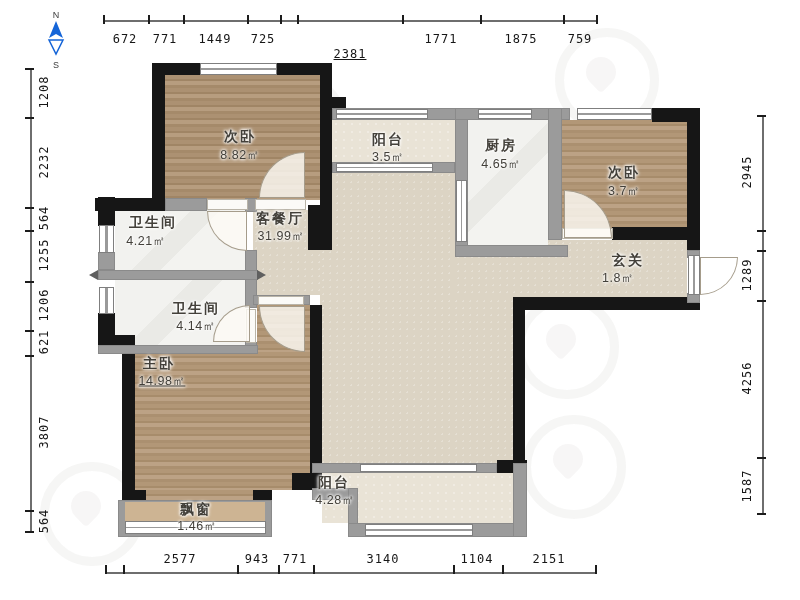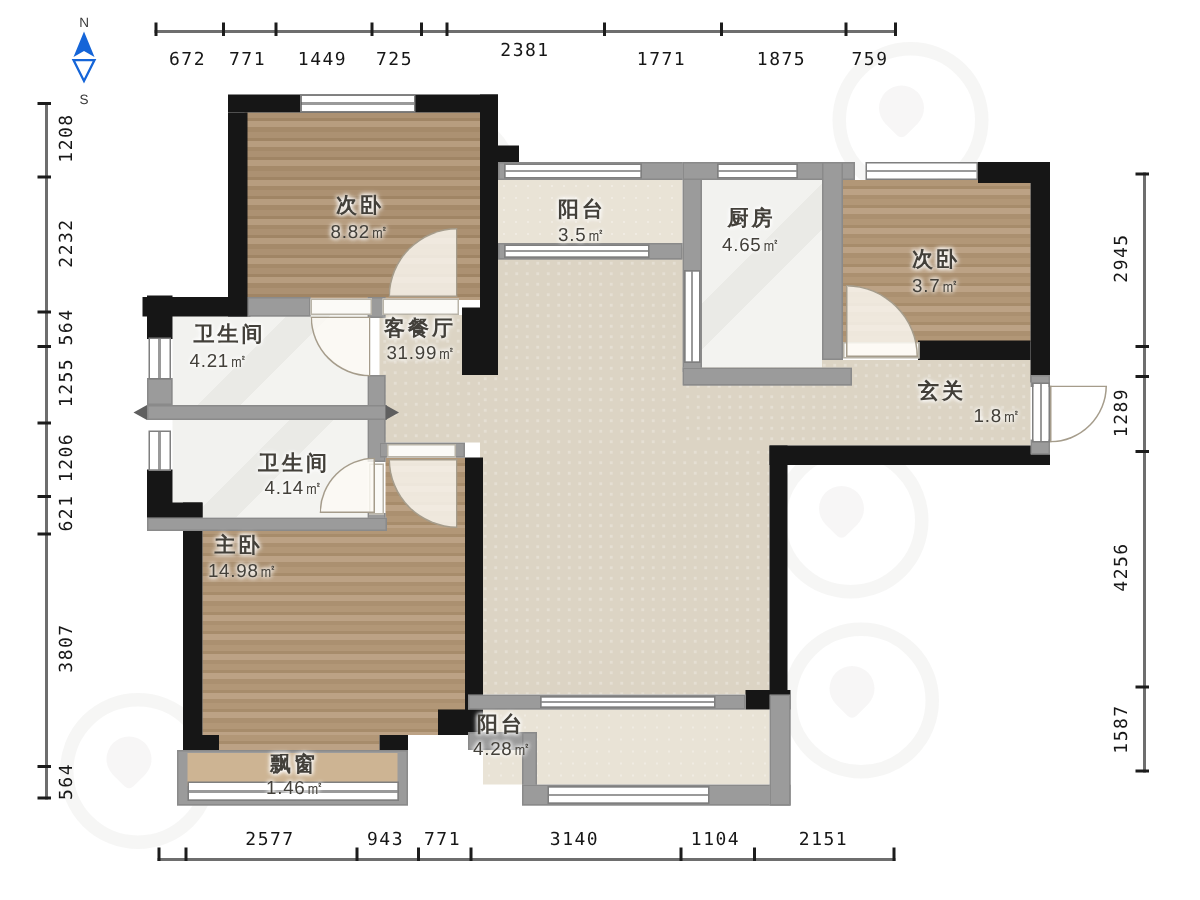--- a/index.html
+++ b/index.html
@@ -171,24 +171,24 @@
   <div class="rname" style="left:280px;top:219px;">客餐厅</div>
   <div class="rarea" style="left:281px;top:236px;">31.99㎡</div>
 
   <div class="rname" style="left:153px;top:223px;">卫生间</div>
   <div class="rarea" style="left:146px;top:241px;">4.21㎡</div>
 
   <div class="rname" style="left:196px;top:309px;">卫生间</div>
   <div class="rarea" style="left:196px;top:326px;">4.14㎡</div>
 
   <div class="rname" style="left:628px;top:261px;">玄关</div>
-  <div class="rarea" style="left:665px;top:278px;">1.8㎡</div>
+  <div class="rarea" style="left:618px;top:278px;">1.8㎡</div>
 
   <div class="rname" style="left:159px;top:364px;">主卧</div>
-  <div class="rarea" style="left:162px;top:381px;">14.98㎡</div>
+  <div class="rarea" style="left:162px;top:381px;text-decoration:underline;">14.98㎡</div>
 
   <div class="rname" style="left:196px;top:510px;">飘窗</div>
   <div class="rarea" style="left:197px;top:526px;">1.46㎡</div>
 
   <div class="rname" style="left:334px;top:483px;">阳台</div>
   <div class="rarea" style="left:335px;top:500px;">4.28㎡</div>
 
   <div class="dline" style="left:103px;top:20px;width:495px;height:2px;"></div>
   <div class="tick v" style="left:103px;top:15px;"></div>
   <div class="tick v" style="left:148px;top:15px;"></div>
@@ -197,21 +197,21 @@
   <div class="tick v" style="left:280px;top:15px;"></div>
   <div class="tick v" style="left:297px;top:15px;"></div>
   <div class="tick v" style="left:402px;top:15px;"></div>
   <div class="tick v" style="left:480px;top:15px;"></div>
   <div class="tick v" style="left:563px;top:15px;"></div>
   <div class="tick v" style="left:596px;top:15px;"></div>
   <div class="dlab" style="left:125px;top:39px;">672</div>
   <div class="dlab" style="left:165px;top:39px;">771</div>
   <div class="dlab" style="left:215px;top:39px;">1449</div>
   <div class="dlab" style="left:263px;top:39px;">725</div>
-  <div class="dlab" style="left:350px;top:33px;">2381</div>
+  <div class="dlab" style="left:350px;top:54px;text-decoration:underline;">2381</div>
   <div class="dlab" style="left:441px;top:39px;">1771</div>
   <div class="dlab" style="left:521px;top:39px;">1875</div>
   <div class="dlab" style="left:580px;top:39px;">759</div>
 
   <div class="dline" style="left:105px;top:572px;width:492px;height:2px;"></div>
   <div class="tick v" style="left:105px;top:565px;"></div>
   <div class="tick v" style="left:123px;top:565px;"></div>
   <div class="tick v" style="left:237px;top:565px;"></div>
   <div class="tick v" style="left:278px;top:565px;"></div>
   <div class="tick v" style="left:313px;top:565px;"></div>

